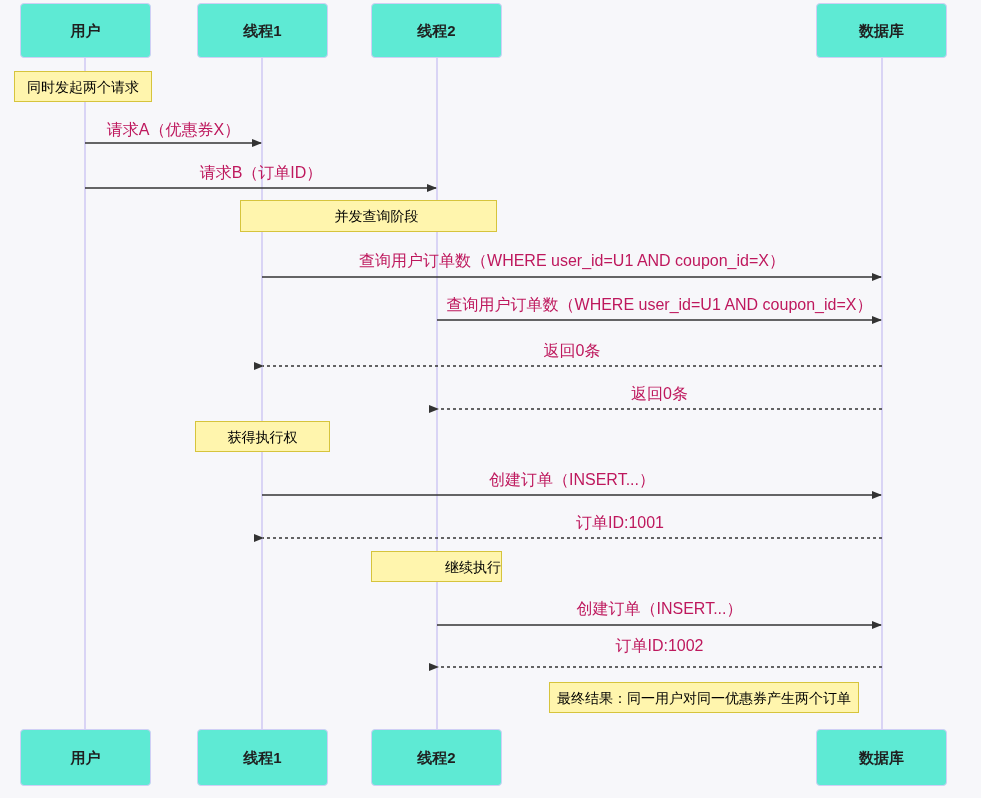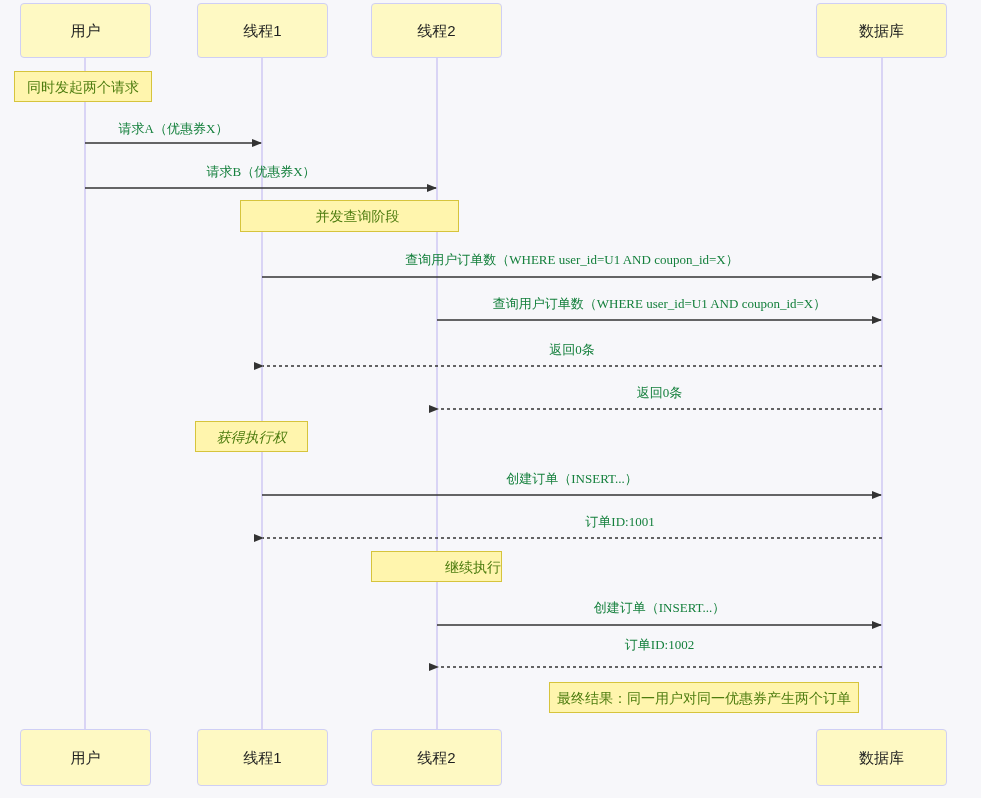--- a/index.html
+++ b/index.html
@@ -23,58 +23,59 @@
   svg.layer {
     position: absolute;
     left: 0;
     top: 0;
     width: 981px;
     height: 798px;
     overflow: visible;
   }
   .actor-box {
     position: absolute;
-    background: #fef9c3;
+    background: #5eead4;
     border: 1px solid #cfcff5;
     border-radius: 4px;
     box-sizing: border-box;
     display: flex;
     align-items: center;
     justify-content: center;
+    font-weight: bold;
   }
   .actor-label {
     font-size: 15px;
     color: #1f2020;
     font-family: "Liberation Sans", "DejaVu Sans", sans-serif;
     line-height: 1;
     white-space: nowrap;
   }
   .note-box {
     position: absolute;
     background: #fff5ad;
     border: 1px solid #d6c43c;
     box-sizing: border-box;
     display: flex;
     align-items: center;
     justify-content: center;
   }
   .note-label {
     font-size: 14px;
-    color: #4d7c0f;
+    color: #000000;
     white-space: nowrap;
     font-family: "Liberation Sans", "DejaVu Sans", sans-serif;
     line-height: 1;
   }
   .msg-label {
     position: absolute;
-    font-size: 13px;
-    color: #15803d;
+    font-size: 16px;
+    color: #be185d;
     white-space: nowrap;
     transform: translateX(-50%);
-    font-family: Liberation Serif, serif;
+    font-family: Liberation Sans, sans-serif;
     line-height: 1;
   }
   .lifeline {
     stroke: #d9d4f5;
     stroke-width: 2;
   }
   .msg-solid {
     stroke: #333333;
     stroke-width: 1.6;
     fill: none;
@@ -144,39 +145,39 @@
       <div class="actor-box" style="left: 371px; top: 729px; width: 131px; height: 57px;">
         <span class="actor-label">线程2</span>
       </div>
       <div class="actor-box" style="left: 816px; top: 729px; width: 131px; height: 57px;">
         <span class="actor-label">数据库</span>
       </div>
     </div>
 
   <div id="msg-labels">
       <div class="msg-label" style="left: 173.5px; top: 122px;">请求A（优惠券X）</div>
-      <div class="msg-label" style="left: 261px; top: 165px;">请求B（优惠券X）</div>
+      <div class="msg-label" style="left: 261px; top: 165px;">请求B（订单ID）</div>
       <div class="msg-label" style="left: 572px; top: 253px;">查询用户订单数（WHERE user_id=U1 AND coupon_id=X）</div>
       <div class="msg-label" style="left: 659.5px; top: 297px;">查询用户订单数（WHERE user_id=U1 AND coupon_id=X）</div>
       <div class="msg-label" style="left: 572px; top: 343px;">返回0条</div>
       <div class="msg-label" style="left: 659.5px; top: 386px;">返回0条</div>
       <div class="msg-label" style="left: 572px; top: 472px;">创建订单（INSERT...）</div>
       <div class="msg-label" style="left: 572px; top: 515px; margin-left: 48px;">订单ID:1001</div>
       <div class="msg-label" style="left: 659.5px; top: 601px;">创建订单（INSERT...）</div>
       <div class="msg-label" style="left: 659.5px; top: 638px;">订单ID:1002</div>
     </div>
 
   <div id="notes">
       <div class="note-box" style="left: 14px; top: 71px; width: 138px; height: 31px;">
         <span class="note-label">同时发起两个请求</span>
       </div>
-      <div class="note-box" style="left: 240px; top: 200px; width: 219px; height: 32px; padding-left: 16px;">
+      <div class="note-box" style="left: 240px; top: 200px; width: 257px; height: 32px; padding-left: 16px;">
         <span class="note-label">并发查询阶段</span>
       </div>
-      <div class="note-box" style="left: 195px; top: 421px; width: 113px; height: 31px; font-style: italic;">
+      <div class="note-box" style="left: 195px; top: 421px; width: 135px; height: 31px;">
         <span class="note-label">获得执行权</span>
       </div>
       <div class="note-box" style="left: 371px; top: 551px; width: 131px; height: 31px; justify-content: flex-end;">
         <span class="note-label">继续执行</span>
       </div>
       <div class="note-box" style="left: 549px; top: 682px; width: 310px; height: 31px; align-items: center;">
         <span class="note-label">最终结果：同一用户对同一优惠券产生两个订单</span>
       </div>
     </div>
 

